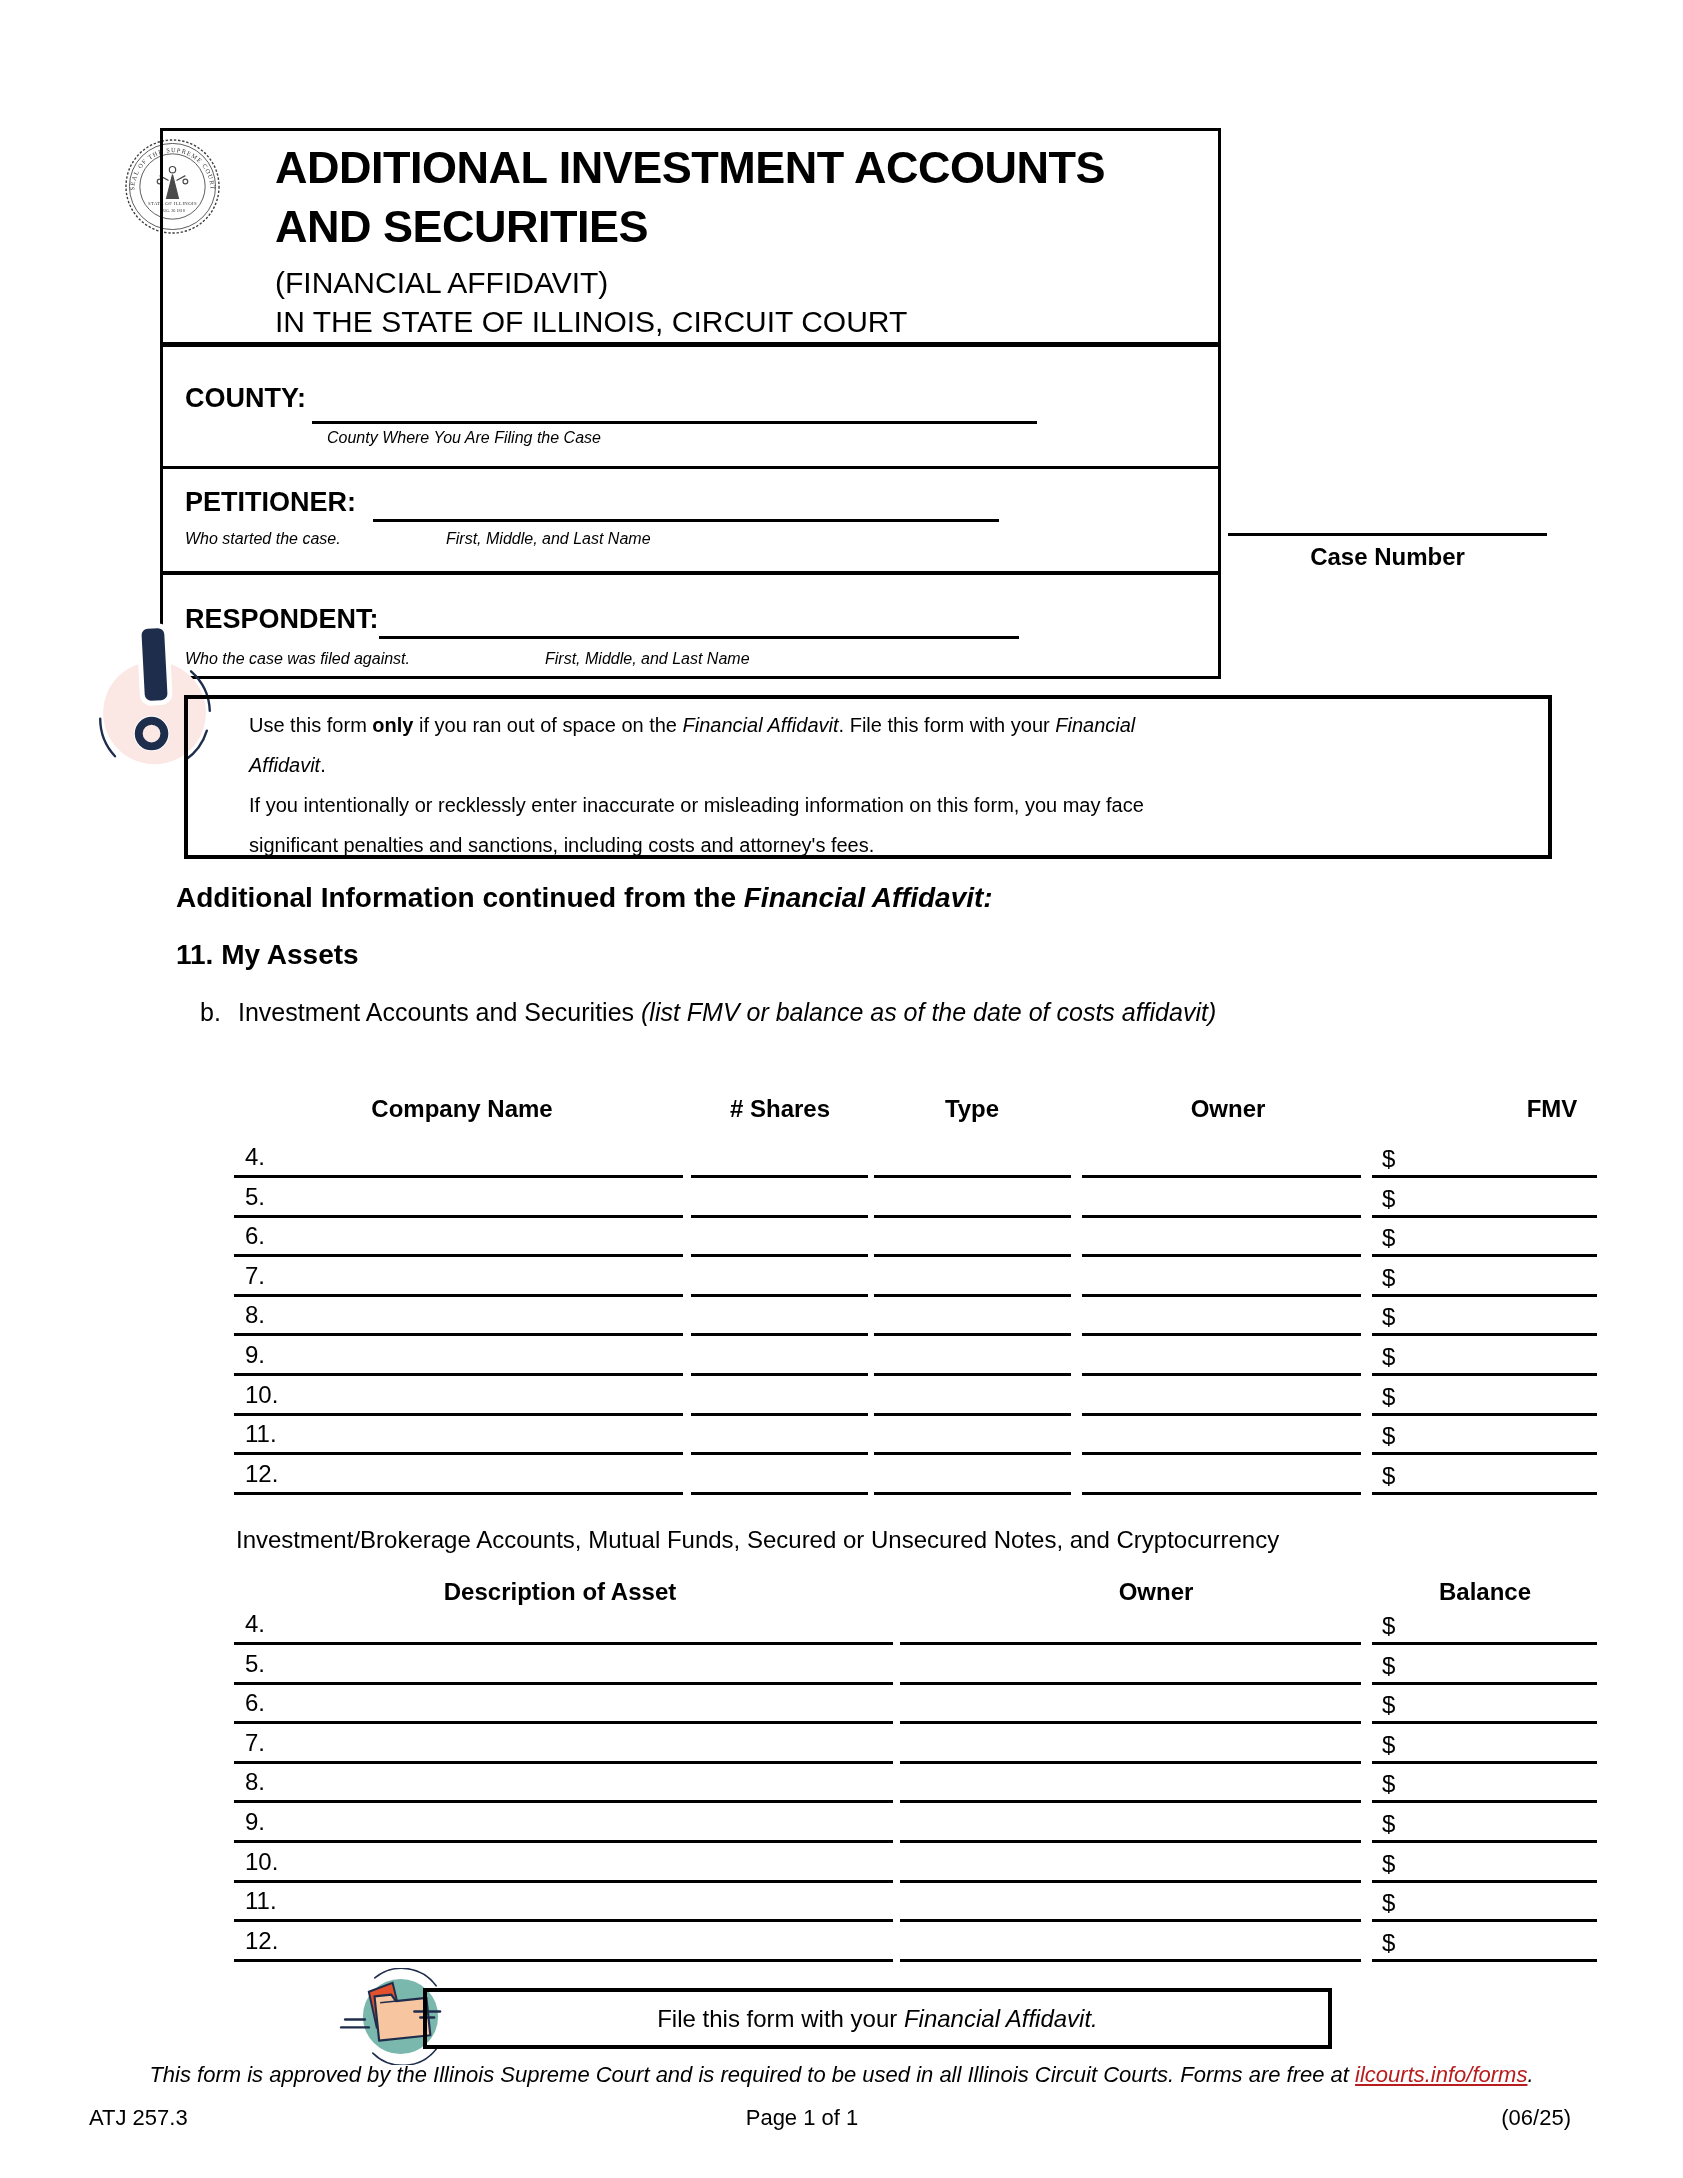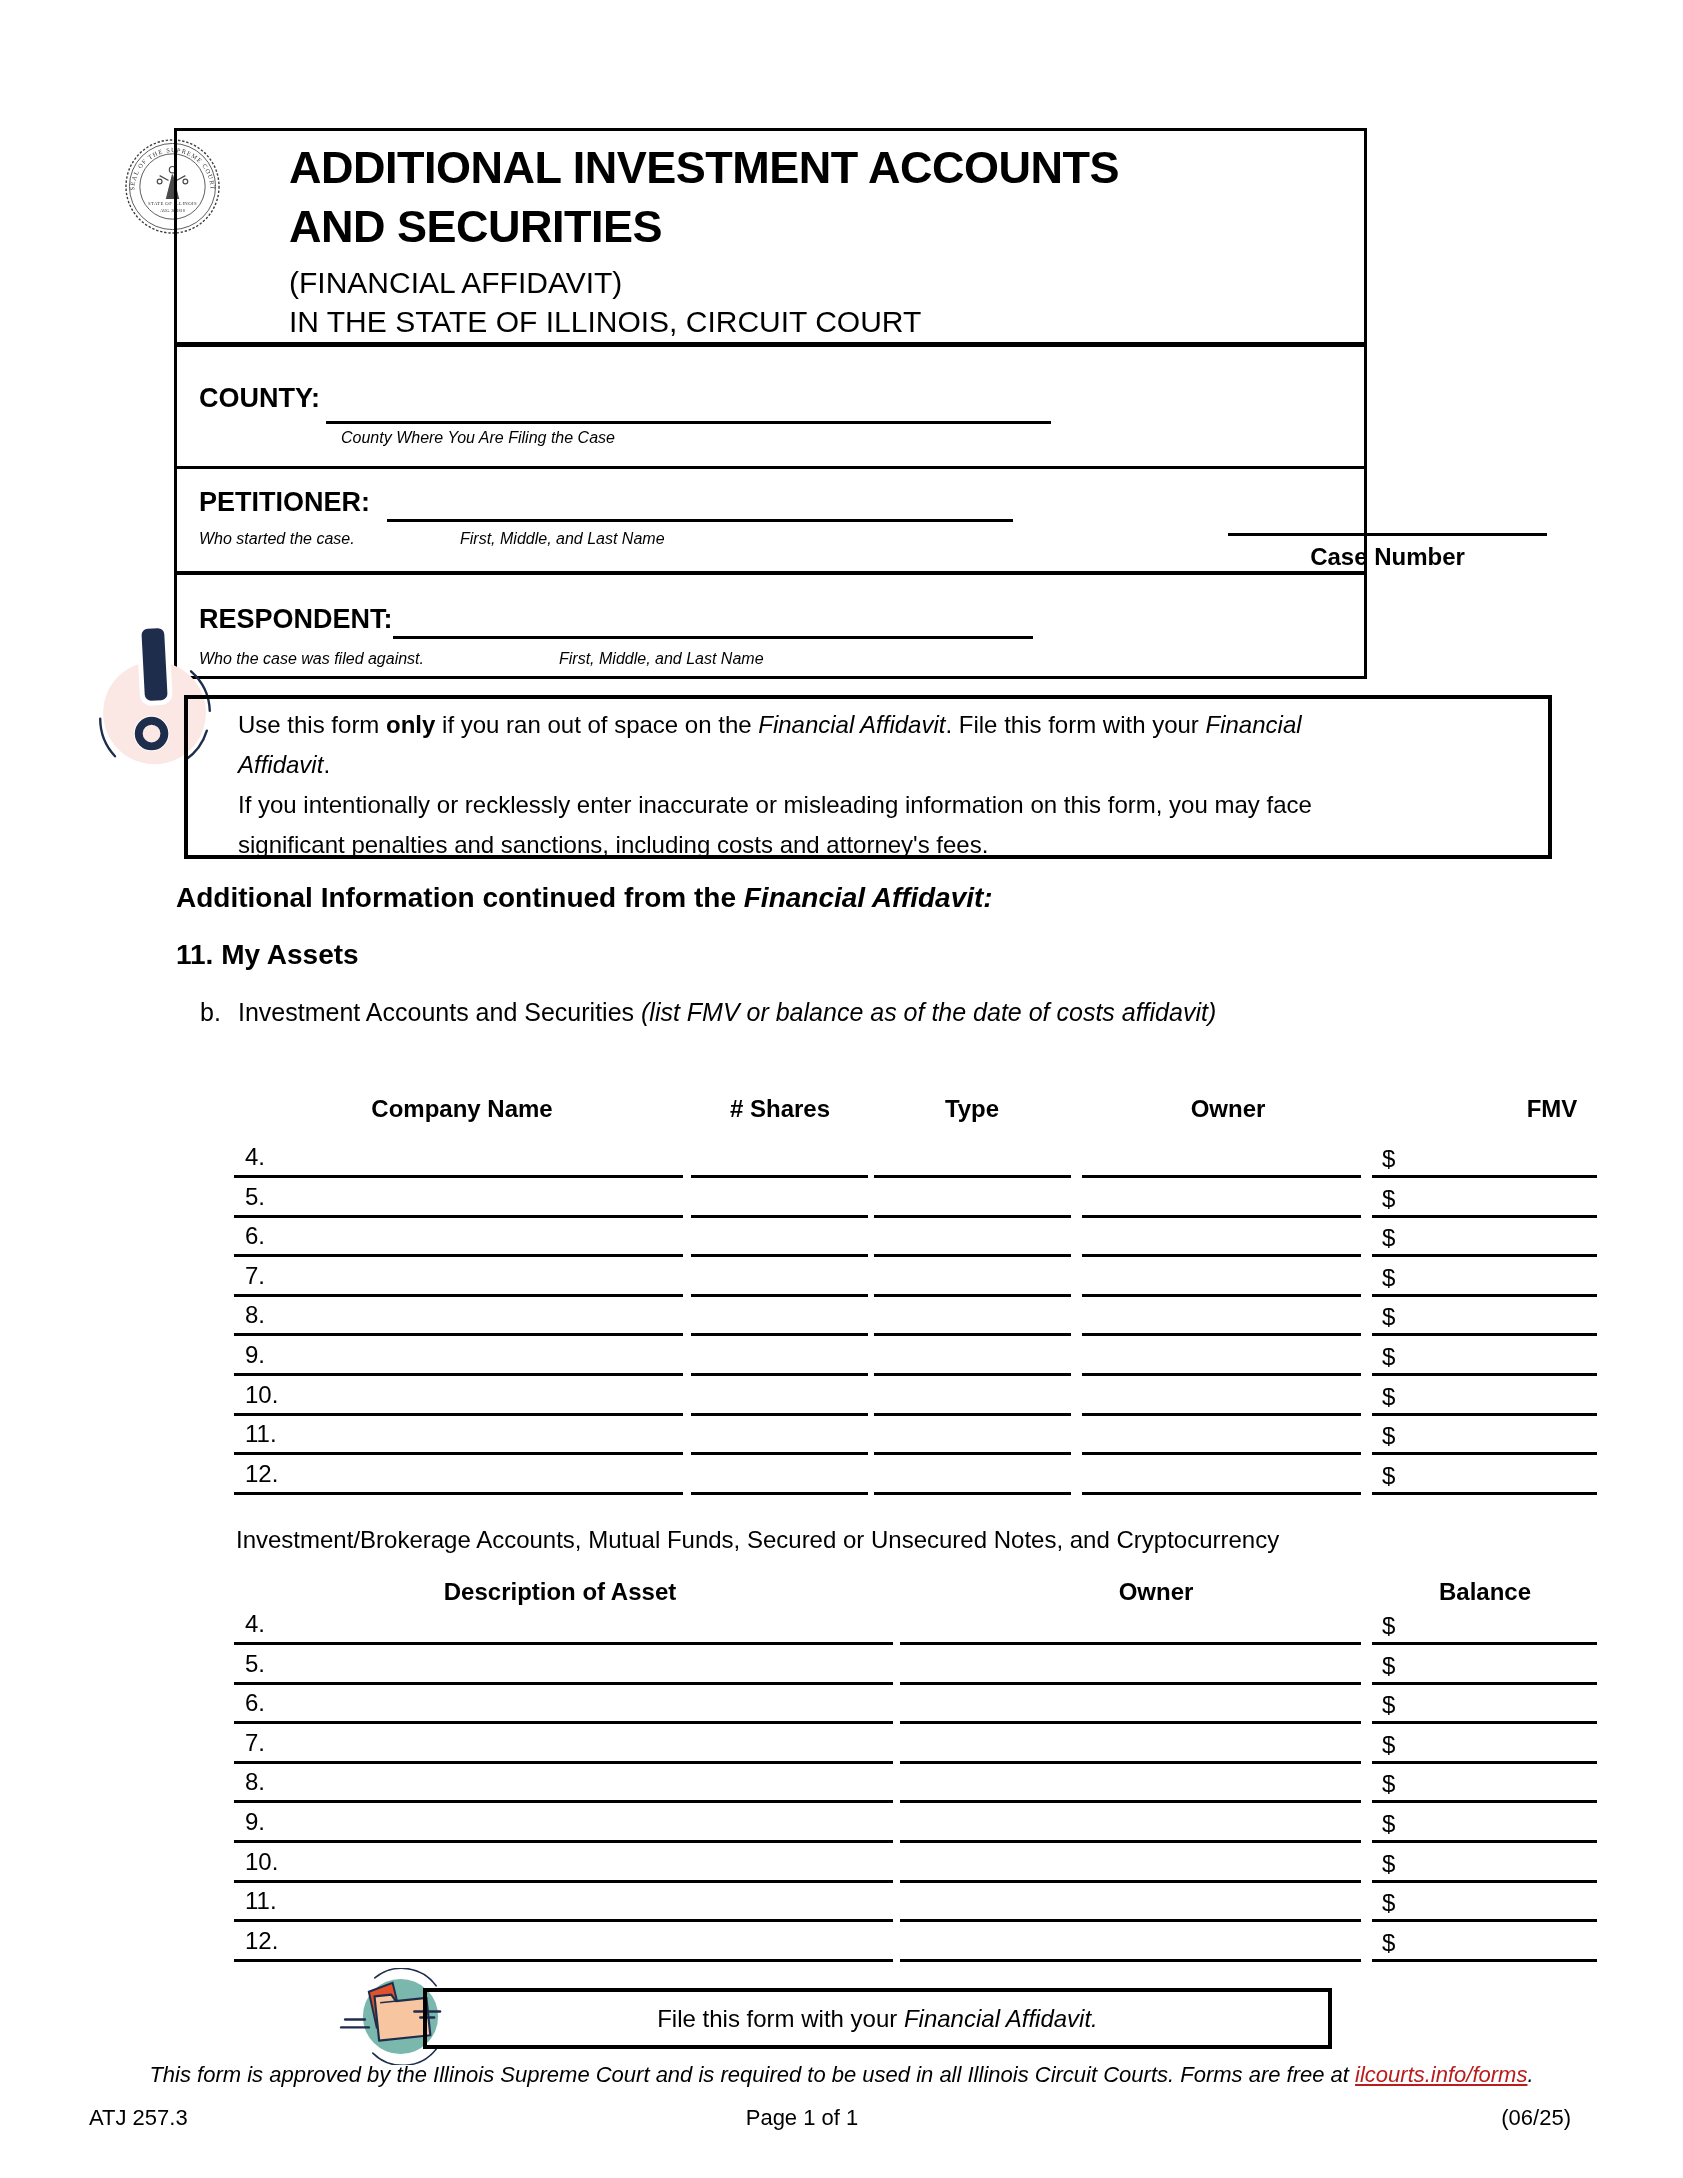--- a/index.html
+++ b/index.html
@@ -4,21 +4,21 @@
 <style>
   html,body{margin:0;padding:0;background:#888;}
   .page{
     position:relative; width:1683px; height:2178px; background:#ffffff;
     font-family:"Liberation Sans", sans-serif; color:#000; overflow:hidden;
     margin:0 auto;
   }
   .abs{position:absolute;}
 
   
-  .header-box{position:absolute; left:174px; top:128px; width:1193px; height:551px; border:3px solid #000; box-sizing:border-box;}
+  .header-box{position:absolute; left:160px; top:128px; width:1061px; height:551px; border:3px solid #000; box-sizing:border-box;}
   .title-line{position:absolute; left:112px; font-weight:bold; font-size:45px; line-height:50px; letter-spacing:-0.5px; white-space:nowrap;}
   .title-1{top:12px;} .title-2{top:71px;}
   .subtitle{position:absolute; left:112px; font-size:30px; white-space:nowrap;}
   .subtitle-1{top:135px;} .subtitle-2{top:174px;}
   .hdiv{position:absolute; left:0; width:100%; background:#000;}
   .div-title{top:211px; height:5px;}
   .div-county{top:335px; height:3px;}
   .div-pet{top:440px; height:4px;}
   .field-label{position:absolute; font-weight:bold; font-size:27px; white-space:nowrap;}
   .fill-line{position:absolute; border-bottom:3px solid #000;}
@@ -37,21 +37,21 @@
   .resp-line{left:216px; top:467px; width:640px; height:38px;}
   .resp-hint-1{left:22px; top:519px;text-align:center;}
   .resp-hint-2{left:382px; top:519px;}
 
   
   .case-line{left:1228px; top:495px; width:319px; height:38px; border-bottom:3px solid #000;}
   .case-label{left:1228px; top:543px; width:319px; text-align:center; font-weight:bold; font-size:24px;}
 
   
   .warning-box{position:absolute; left:184px; top:695px; width:1368px; height:164px; border:4px solid #000; box-sizing:border-box;}
-  .warning-text{position:absolute; left:50px; top:6px; width:1287px; font-size:24px; line-height:40px;}
+  .warning-text{position:absolute; left:61px; top:6px; width:1287px; font-size:20px; line-height:40px;}
   .warning-text .it{font-style:italic;}
   .warning-text .bd{font-weight:bold;}
 
   
   .continued-heading{left:176px; top:882px; font-size:28px; font-weight:bold; white-space:nowrap;}
   .continued-heading .it{font-style:italic;}
   .assets-heading{left:176px; top:939px; font-size:28px; font-weight:bold; white-space:nowrap;}
   .b-letter{left:200px; top:998px; font-size:25px;}
   .b-text{left:238px; top:998px; font-size:25px; white-space:nowrap;}
   .b-text .it{font-style:italic;}

